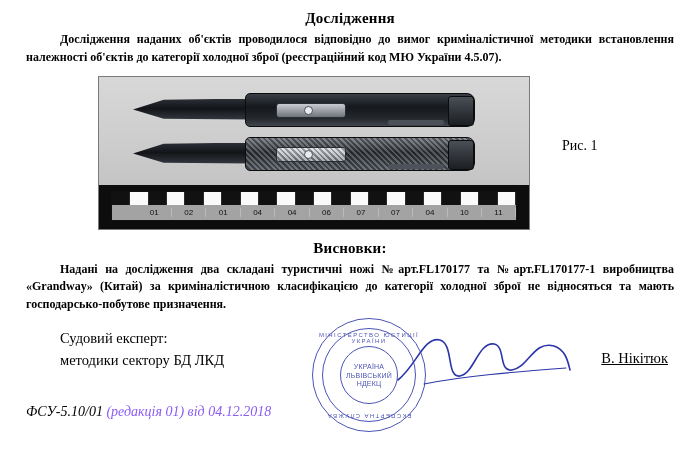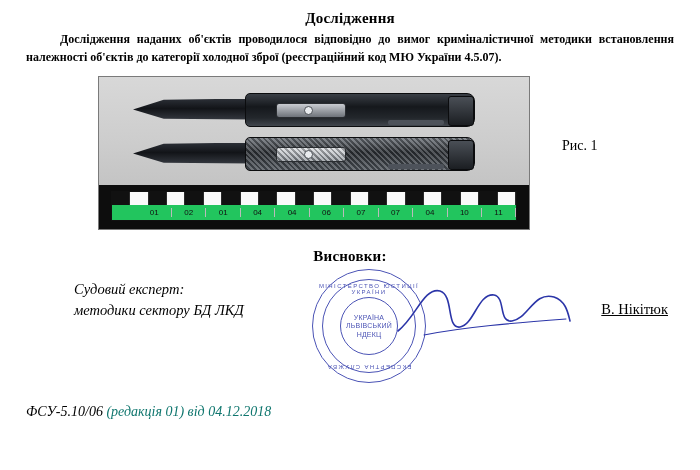--- a/index.html
+++ b/index.html
@@ -63,21 +63,21 @@
     position: absolute;
     left: 0; bottom: 0; right: 0; height: 44px;
     background: #0d0d0d;
   }
   .ruler {
     position: absolute;
     left: 12px;
     bottom: 8px;
     width: 406px;
     height: 30px;
-    background: #22c55e;
+    background: #a3a3a3;
     border: 1px solid #111;
     box-sizing: border-box;
     overflow: hidden;
   }
   .ruler .cells {
     position: absolute;
     left: 0; top: 0; right: 0; height: 13px;
     display: flex;
   }
   .ruler .cells span {
@@ -178,24 +178,23 @@
 
   
   .sign-block {
     position: relative;
     margin-top: 14px;
     height: 92px;
     font-size: 14.5px;
   }
   .sign-left {
     position: absolute;
-    left: 48px;
+    left: 34px;
     top: 0;
     line-height: 1.5;
-    font-style: italic;
   }
   .sign-right {
     position: absolute;
     right: 6px;
     top: 22px;
     text-decoration: underline;
   }
   .stamp {
     position: absolute;
     left: 286px;
@@ -256,21 +255,21 @@
     left: 26px;
     right: 26px;
     bottom: 14px;
     display: flex;
     justify-content: space-between;
     align-items: baseline;
     font-style: italic;
     font-size: 14px;
   }
   .footer .red {
-    color: #0f766e;
+    color: #8b5cf6;
   }
 </style>
 </head>
 <body>
 
 <div class="page">
 
   <div class="section-title">Дослідження</div>
 
   <p class="para">Дослідження наданих об'єктів проводилося відповідно до вимог криміналістичної методики встановлення належності об'єктів до категорії холодної зброї (реєстраційний код МЮ України 4.5.07).</p>
@@ -338,22 +337,23 @@
           <span>04</span>
           <span>10</span>
           <span>11</span>
         </div>
       </div>
     </div>
 
     <div class="fig-caption">Рис. 1</div>
   </div>
 
-  <div class="section-title" style="margin-top:18px;">Висновки:</div>
-
+  <div class="section-title" style="margin-top:10px;">Висновки:</div>
+
+  <p class="para">Надані на дослідження два складані туристичні ножі №арт.FL170177 та №арт.FL170177-1 виробництва «Grandway» (Китай) за криміналістичною класифікацією до категорії холодної зброї не відносяться та мають господарсько-побутове призначення.</p>
 
   <div class="sign-block">
     <div class="sign-left">
       <div>Судовий експерт:</div>
       <div>методики сектору БД ЛКД</div>
     </div>
 
     <div class="stamp">
       <div class="arc top">МІНІСТЕРСТВО ЮСТИЦІЇ УКРАЇНИ</div>
       <div class="st-text">УКРАЇНА<br>ЛЬВІВСЬКИЙ<br>НДЕКЦ</div>
@@ -363,18 +363,18 @@
     <svg class="squiggle" viewBox="0 0 180 70">
       <path d="M4 54 C 22 40, 30 10, 46 14 C 60 18, 52 52, 66 50 C 80 48, 84 16, 100 18 C 112 20, 104 46, 118 44 C 134 42, 140 14, 160 20 C 172 24, 174 36, 176 44" fill="none" stroke="#2b35a8" stroke-width="1.6" stroke-linecap="round"></path>
       <path d="M30 58 C 70 50, 120 46, 172 42" fill="none" stroke="#2b35a8" stroke-width="1.1" stroke-linecap="round"></path>
     </svg>
 
     <div class="sign-right">В. Нікітюк</div>
   </div>
 
   <div class="footer">
     <div>
-      <span>ФСУ-5.10/06</span>
+      <span>ФСУ-5.10/01</span>
       <span class="red">(редакція 01) від 04.12.2018</span>
     </div>
   </div>
 
 </div>
 
 </body></html>

